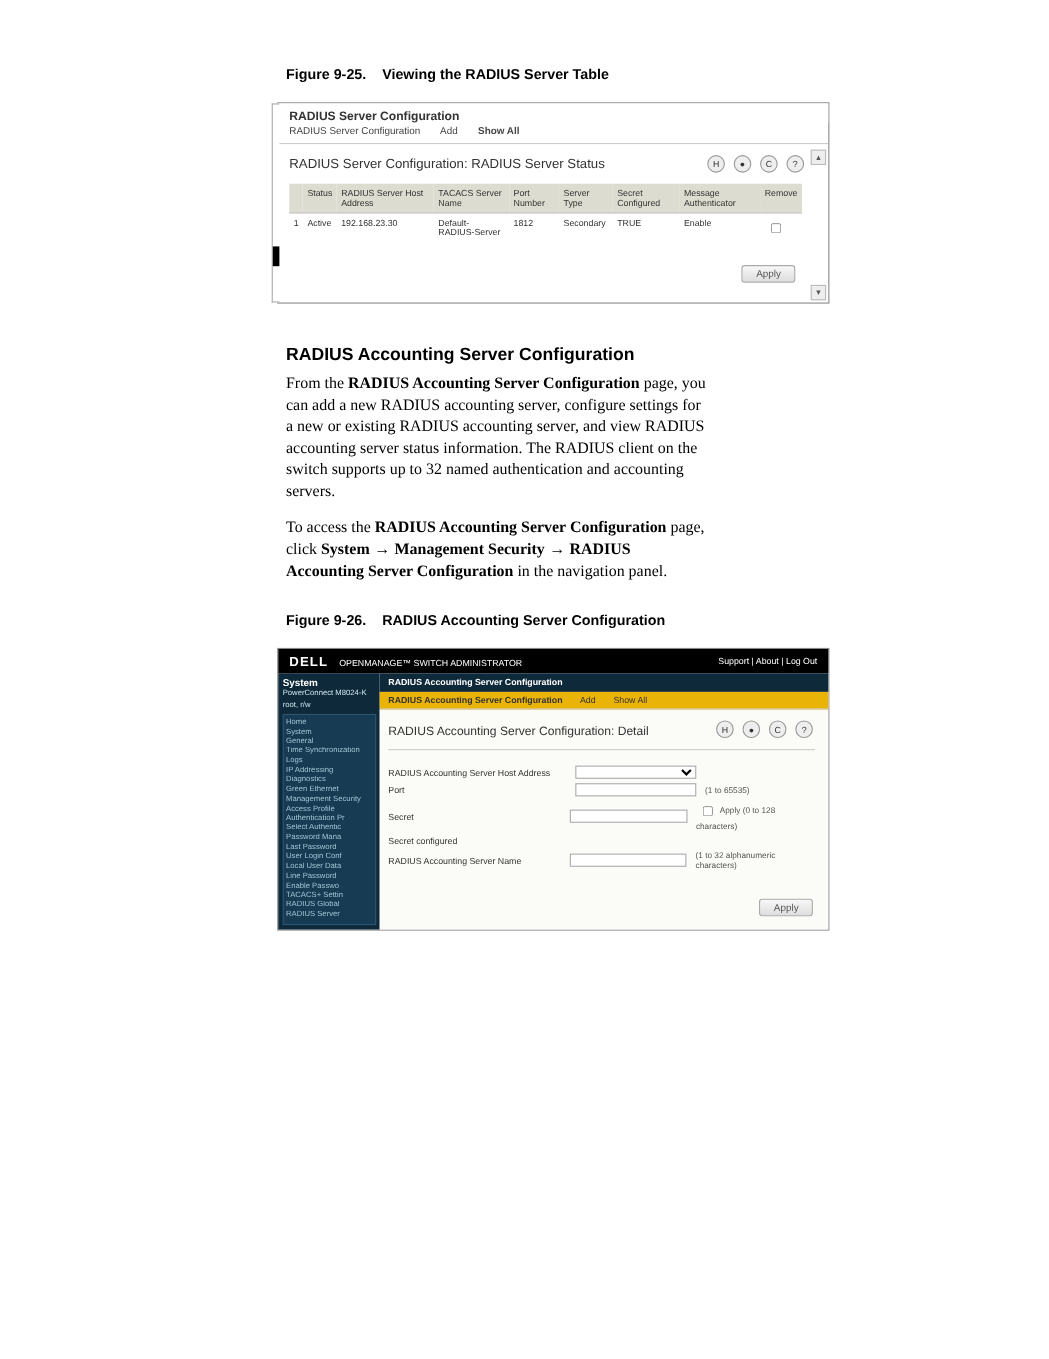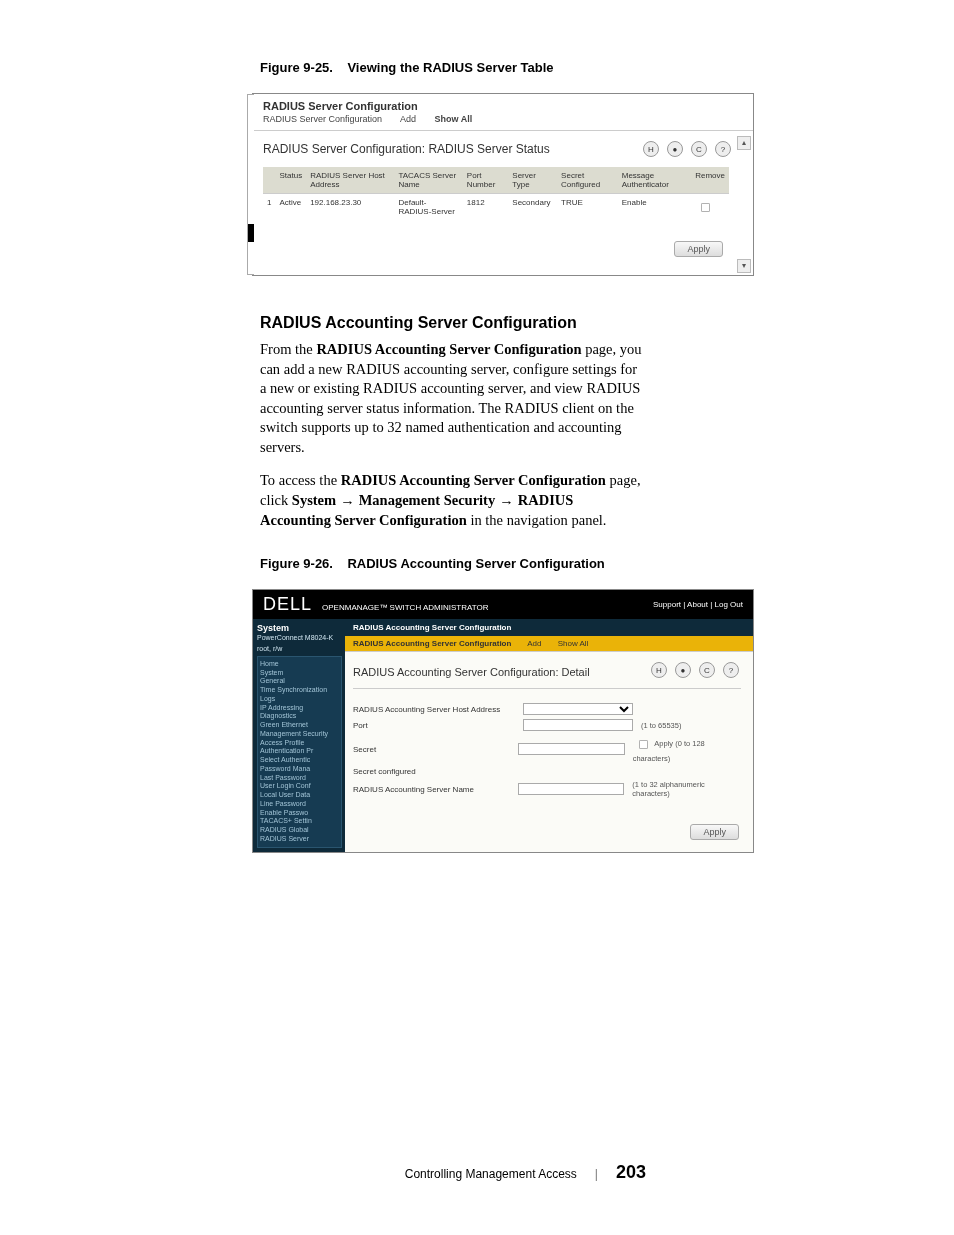--- a/index.html
+++ b/index.html
@@ -157,21 +157,21 @@
   }
   .fig926 .header-strip {
     background: #000;
     color: #fff;
     display: flex;
     justify-content: space-between;
     align-items: center;
     padding: 4px 10px;
     font-size: 9px;
   }
-  .fig926 .header-strip .logo { font-weight: normal; letter-spacing: 1px; font-size: 18px; }
+  .fig926 .header-strip .logo { font-weight: bold; letter-spacing: 1px; font-size: 12px; }
   .fig926 .header-strip .links { font-size: 8px; }
   .fig926 .main-area { display: flex; }
   .fig926 .sidebar {
     width: 92px;
     background: #0e2a3a;
     color: #b9d2e0;
     font-size: 7px;
     line-height: 1.25;
     padding: 4px 3px 4px 4px;
     box-sizing: border-box;
@@ -426,19 +426,14 @@
           </div>
         </div>
 
         <div class="apply-wrap">
           <span class="apply-btn">Apply</span>
         </div>
       </div>
     </div>
   </div>
 
-  <div class="footer">
-    <span>Controlling Management Access</span>
-    <span class="sep">|</span>
-    <span class="pno">203</span>
-  </div>
 
 </div>
 
 </body></html>

